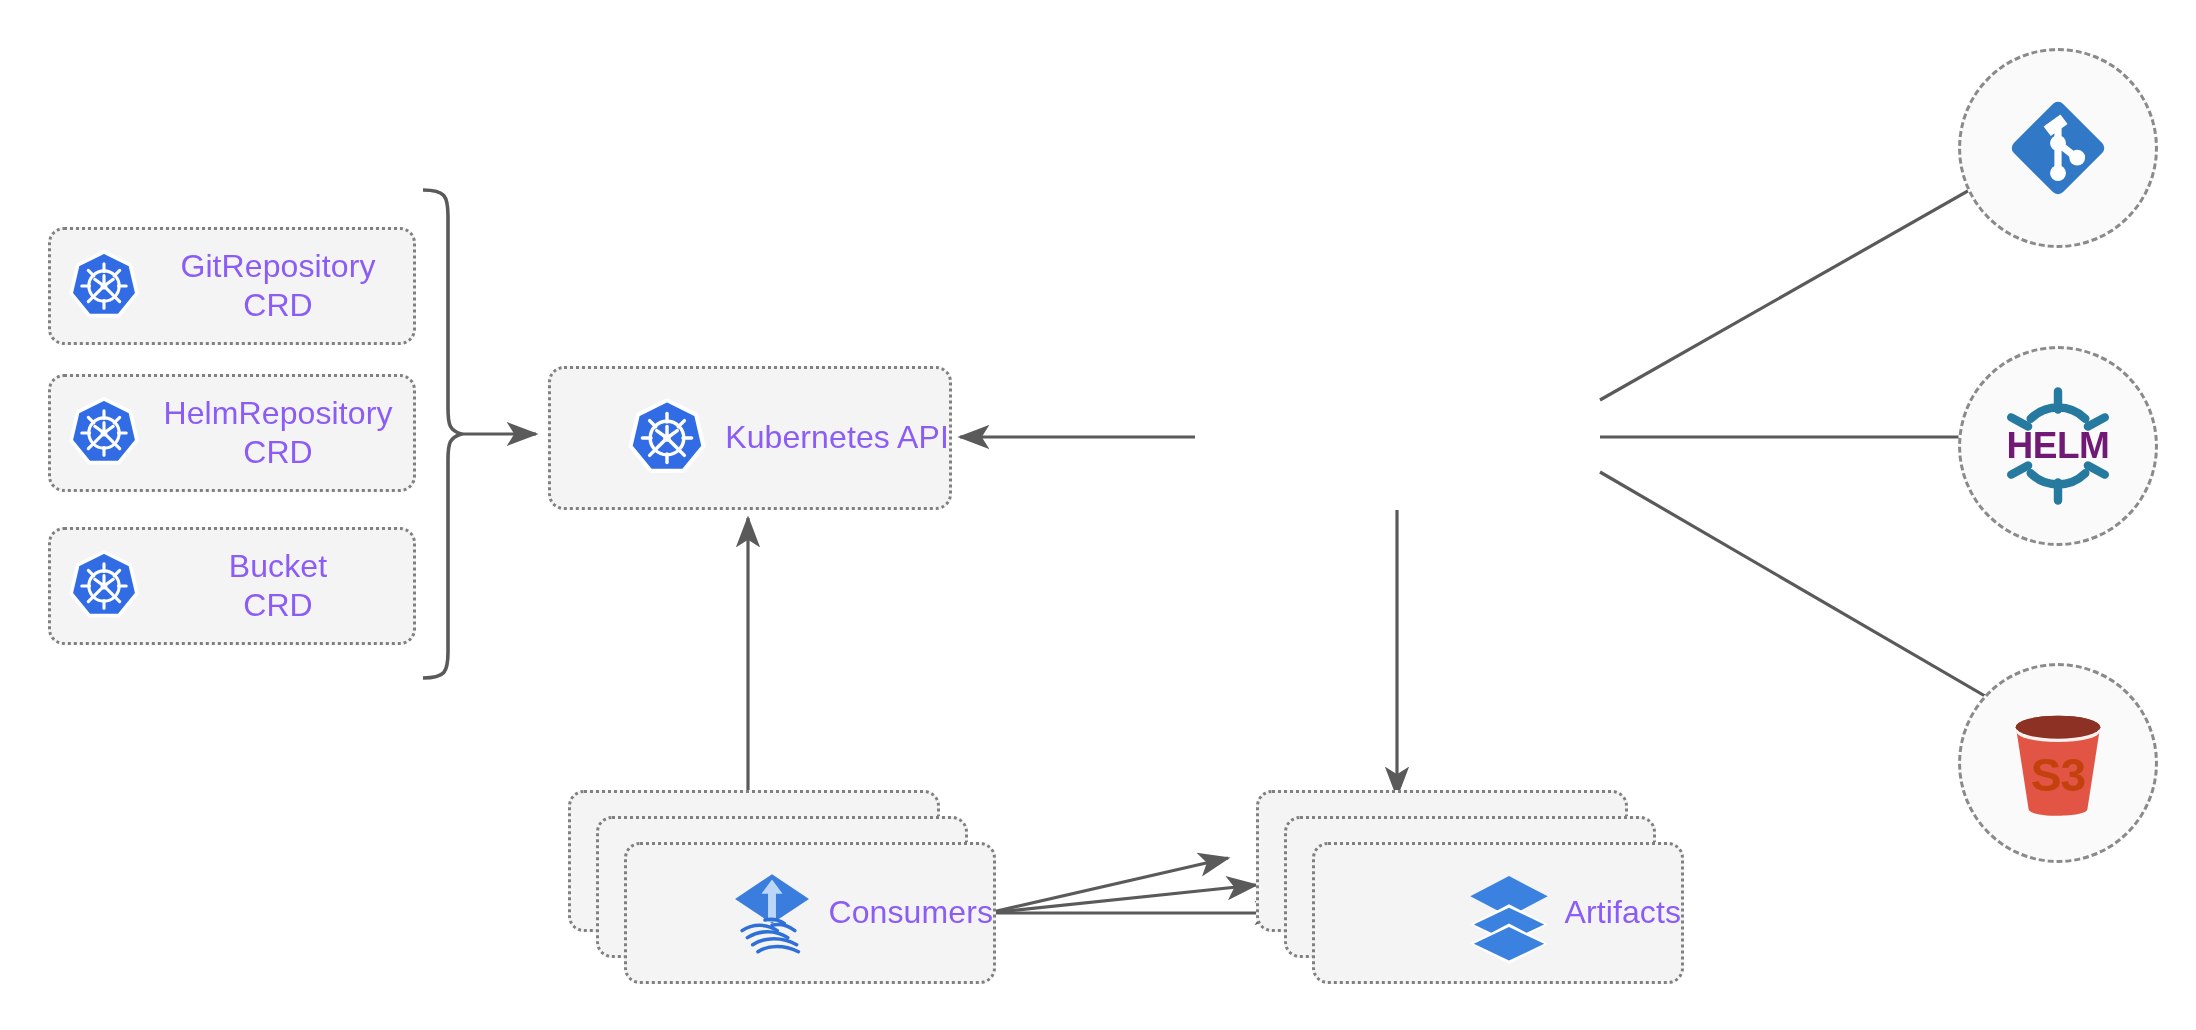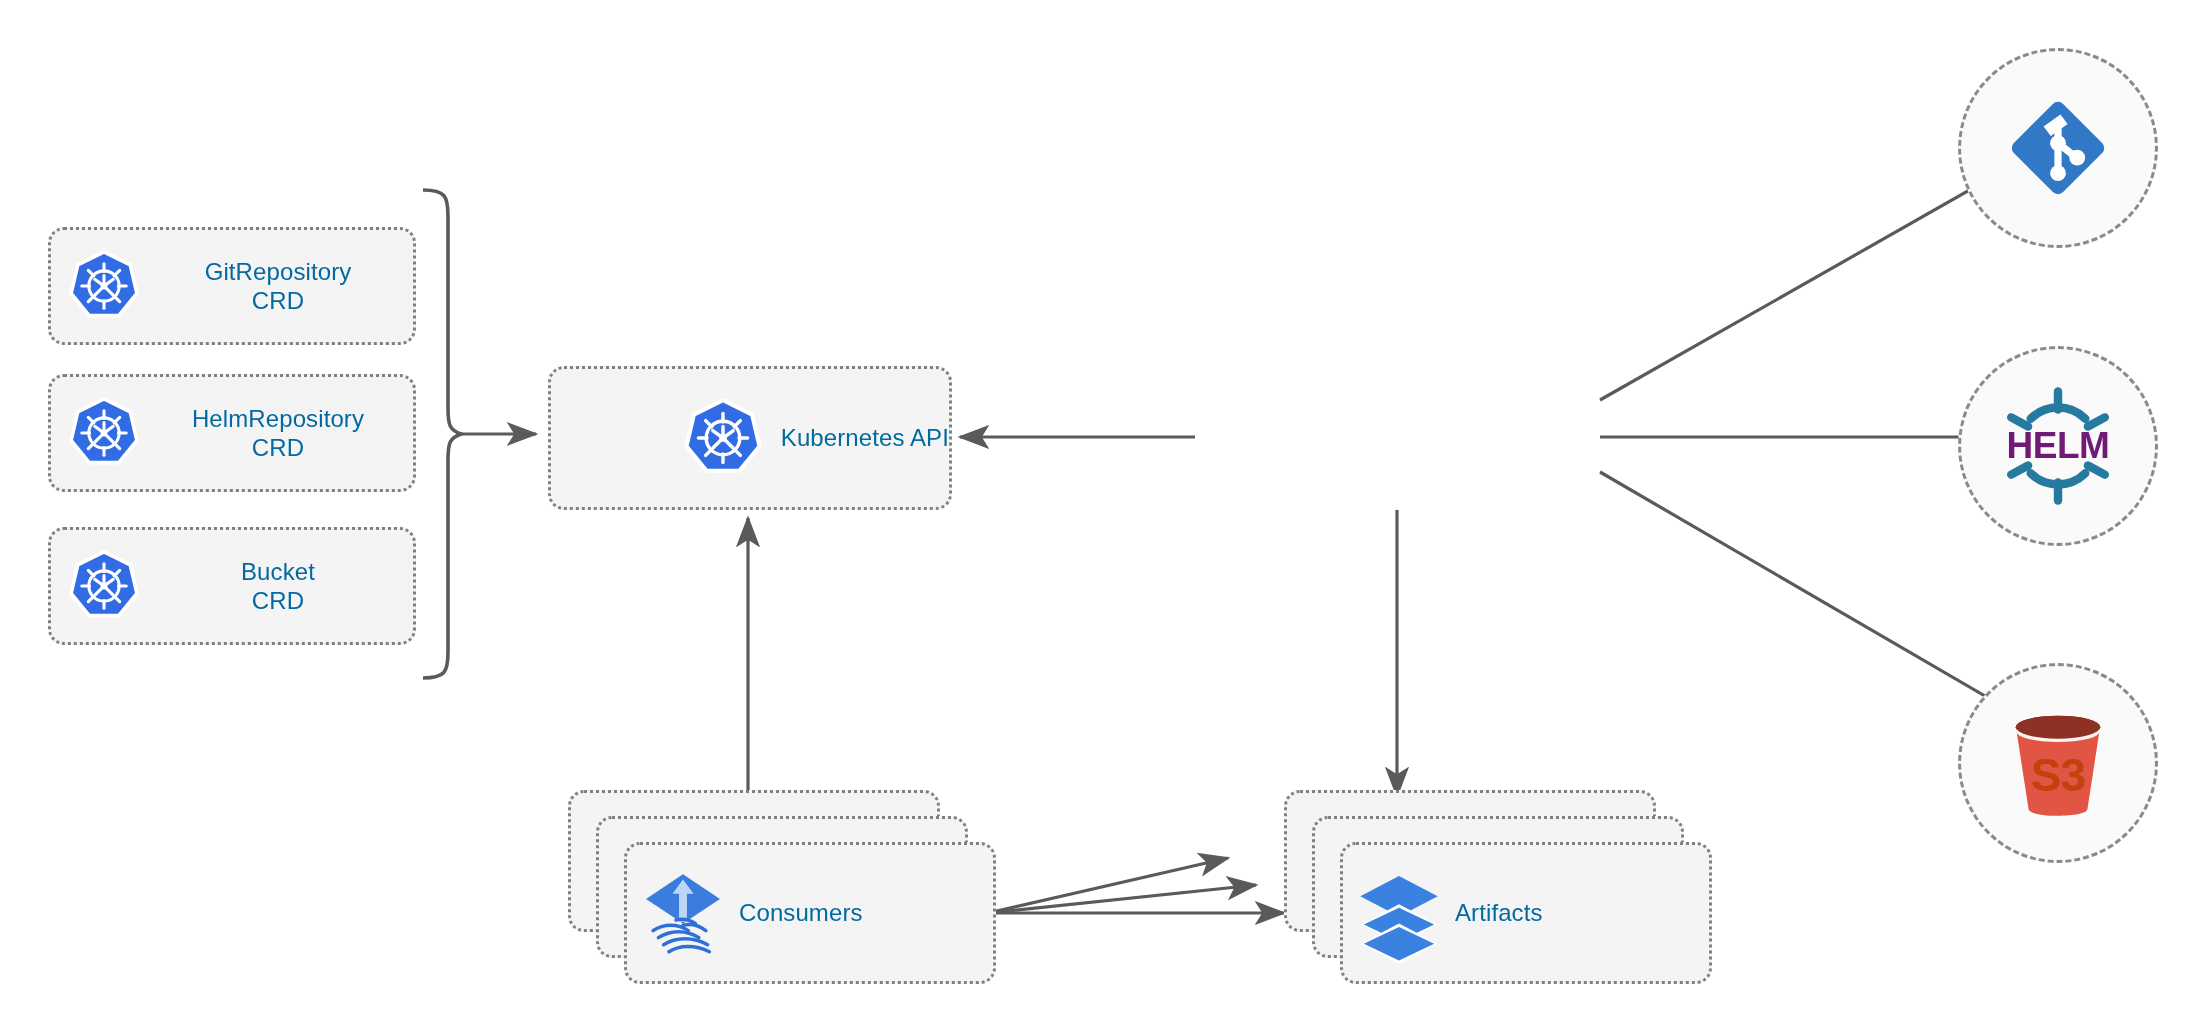--- a/index.html
+++ b/index.html
@@ -32,22 +32,22 @@
     background: #f4f4f4;
     border: 3px dotted #808080;
     border-radius: 16px;
     box-sizing: border-box;
     display: flex;
     align-items: center;
     justify-content: flex-start;
   }
 
   .card-label {
-    color: #0369a1;
-    font-size: 24px;
+    color: #8b5cf6;
+    font-size: 32px;
     line-height: 1.22;
     text-align: center;
     white-space: pre-line;
     letter-spacing: 0.1px;
   }
   .crd-label {
     flex: 1;
     text-align: center;
     padding-right: 14px;
   }
@@ -69,21 +69,21 @@
     border: 3px dotted #808080;
     border-radius: 16px;
     box-sizing: border-box;
   }
   .stack .layer.l1 { left: 0;   top: 0;   }
   .stack .layer.l2 { left: 28px; top: 26px; }
   .stack .layer.l3 {
     left: 56px; top: 52px;
     display: flex;
     align-items: center;
-    justify-content: flex-start;
+    justify-content: flex-end;
   }
 
   
   .circle-node {
     position: absolute;
     border: 3px dashed #8a8a8a;
     border-radius: 50%;
     background: #fafafa;
     box-sizing: border-box;
     display: flex;
@@ -259,21 +259,21 @@
             <path d="M34,94 C46,86 64,86 80,94"></path>
             <path d="M42,58 C50,56 58,58 64,62"></path>
             <path d="M50,64 C58,62 68,64 76,70"></path>
           </g>
         </svg>
       </span>
       <span class="card-label">Consumers</span>
     </div>
   </div>
 
-  <div class="stack" style="left:1284px; top:790px; width:428px; height:194px;">
+  <div class="stack" style="left:1256px; top:790px; width:428px; height:194px;">
     <div class="layer l1" style="width:372px; height:142px;"></div>
     <div class="layer l2" style="width:372px; height:142px;"></div>
     <div class="layer l3" style="width:372px; height:142px;">
       <span class="icon-slot" style="width:112px; height:142px;">
         <svg width="88" height="88" viewBox="0 0 100 100" aria-hidden="true">
           <polygon points="50,8 94,31 50,54 6,31" fill="#3b82e0"></polygon>
           <polygon points="50,40 94,63 50,86 6,63" fill="#ffffff"></polygon>
           <polygon points="50,44 90,63 50,82 10,63" fill="#3b82e0"></polygon>
           <polygon points="50,62 94,85 50,108 6,85" fill="#ffffff"></polygon>
           <polygon points="50,66 90,85 50,104 10,85" fill="#3b82e0"></polygon>

